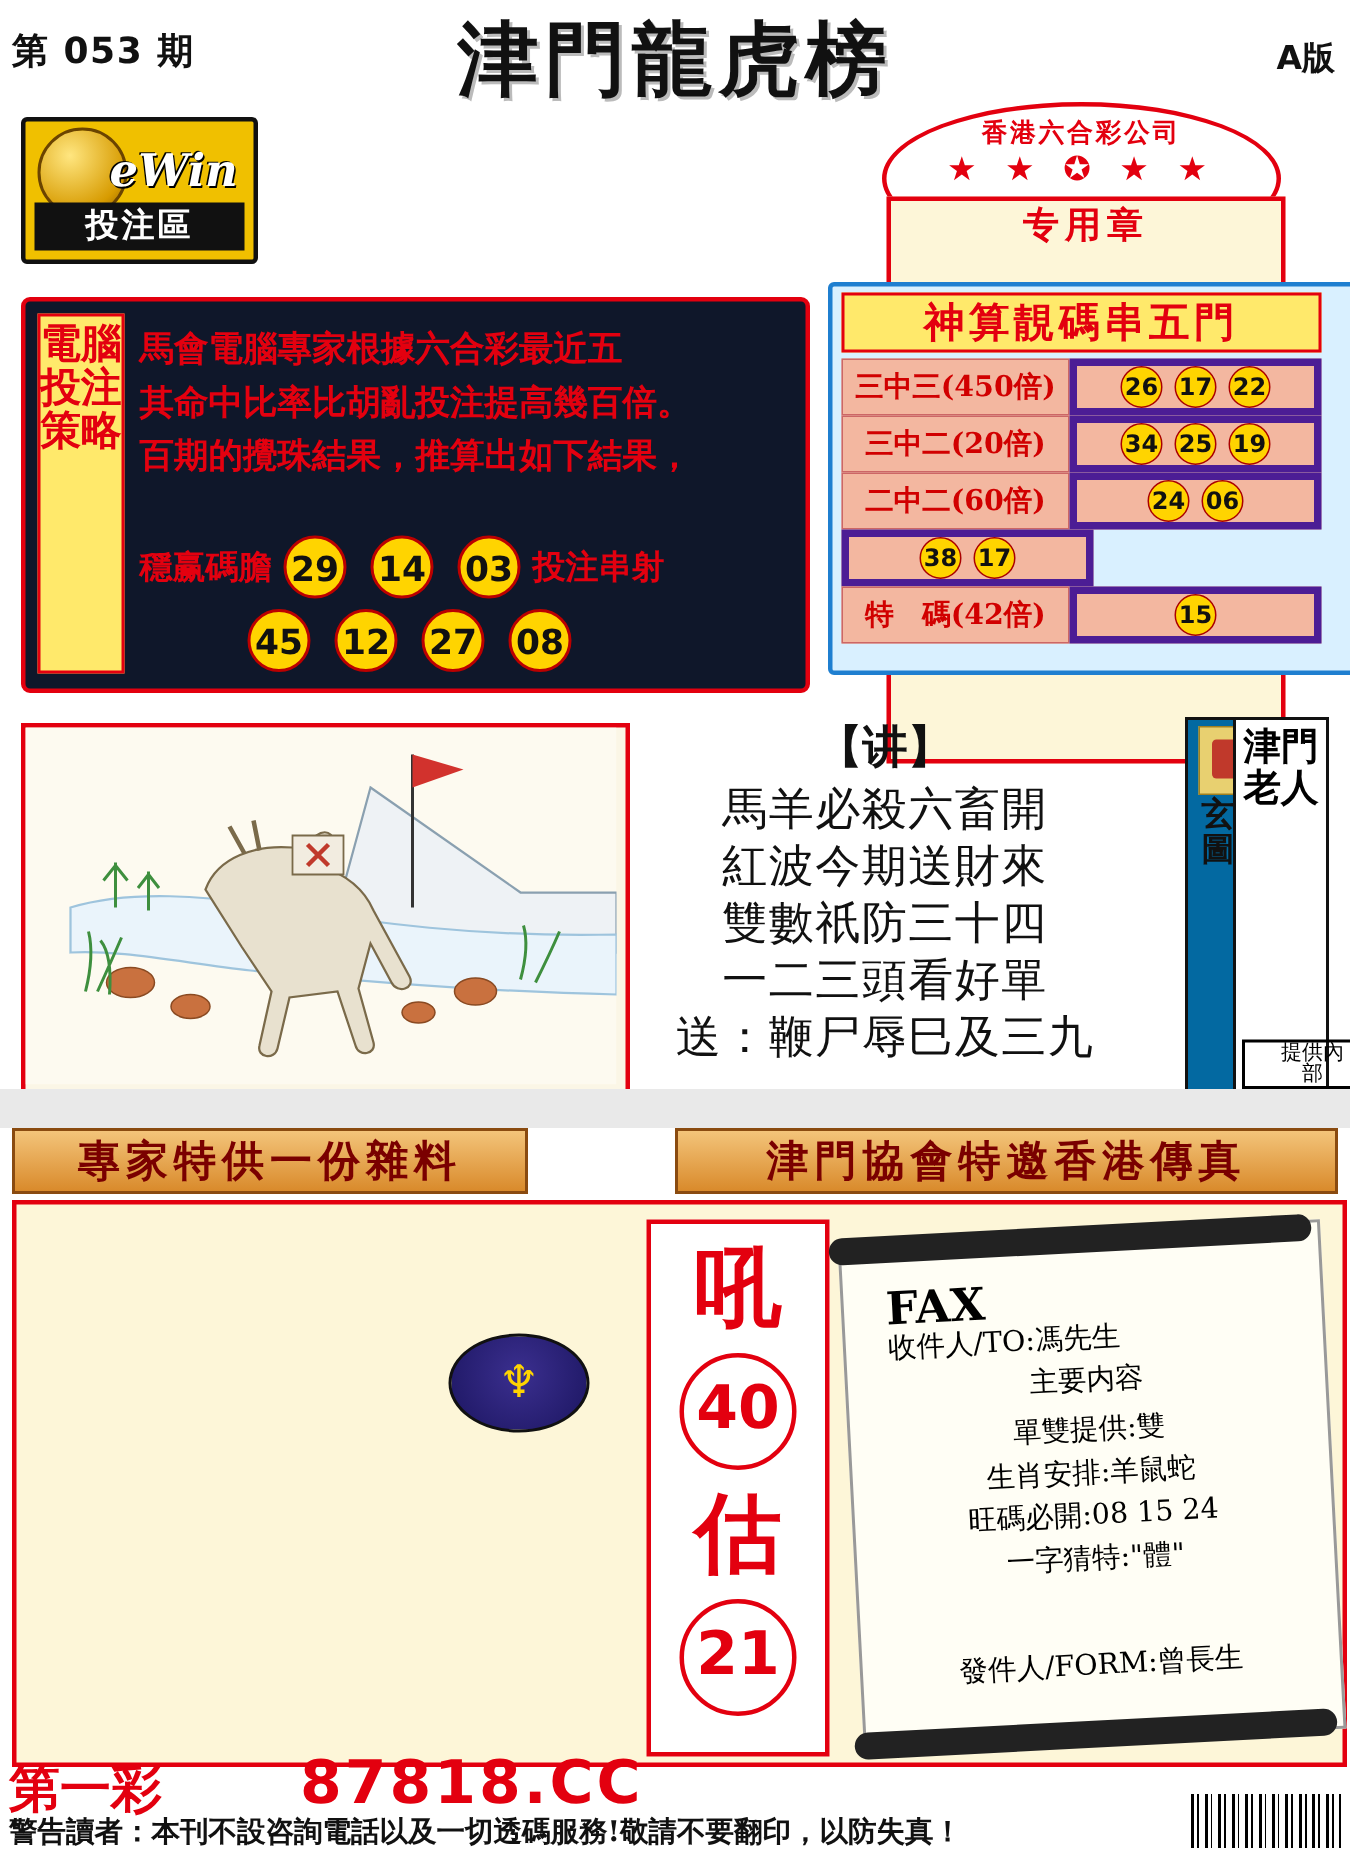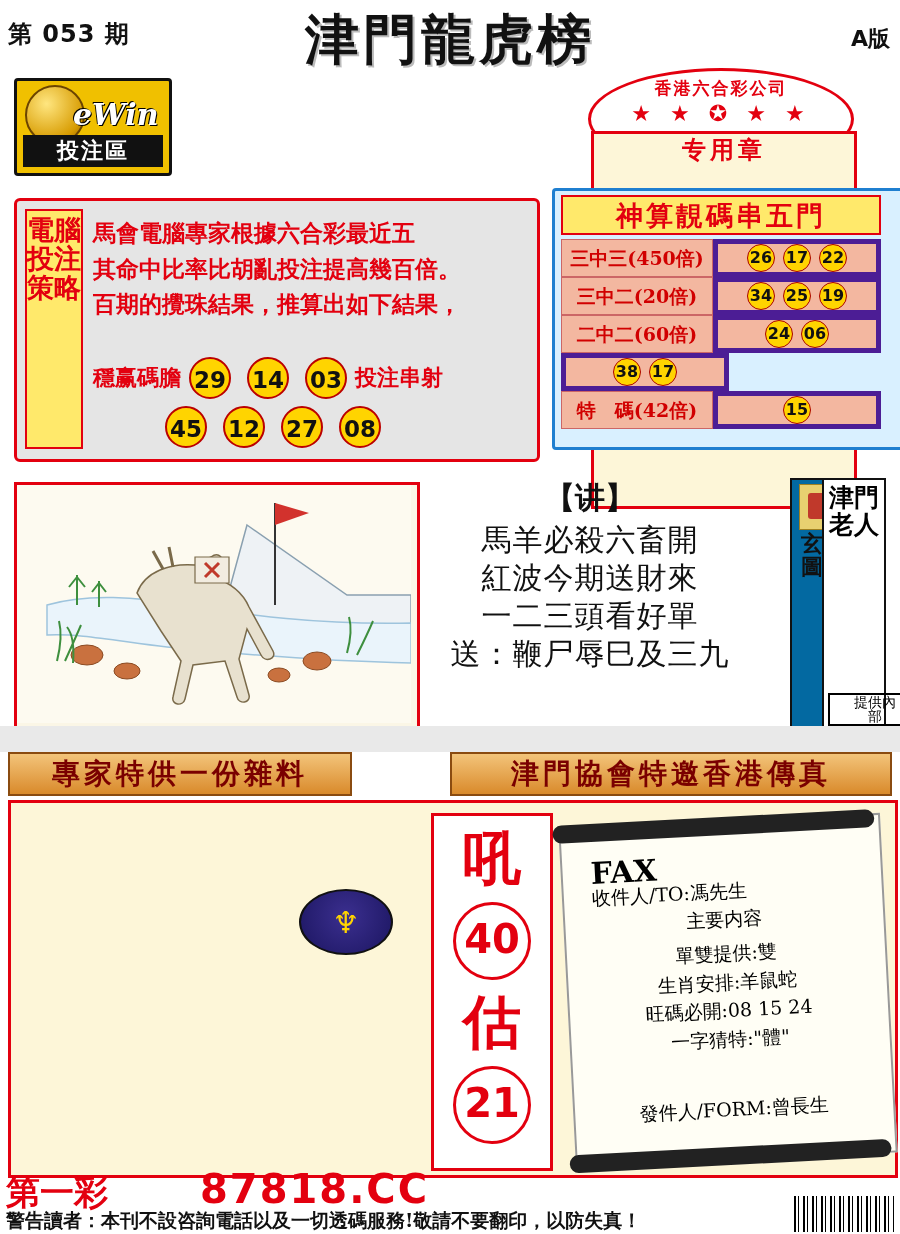--- a/index.html
+++ b/index.html
@@ -29,21 +29,21 @@
      font-weight:bold;text-align:center;line-height:32px;letter-spacing:2px;}
 
   
   .stamp{position:absolute;left:588px;top:68px;width:260px;height:96px;border:3px solid #e3000f;border-radius:50%;
      color:#e3000f;}
   .stamp .arc{position:absolute;top:6px;left:0;width:260px;text-align:center;font-size:17px;font-weight:bold;letter-spacing:2px;}
   .stamp .stars{position:absolute;top:30px;left:0;width:260px;text-align:center;font-size:22px;letter-spacing:6px;}
   .stamp .bottom{position:absolute;top:60px;left:0;width:260px;text-align:center;font-size:24px;font-weight:bold;letter-spacing:4px;}
 
   
-  .strategy{position:absolute;left:14px;top:198px;width:520px;height:258px;background:#e5e5e5;border:3px solid #e3000f;border-radius:6px;text-decoration:underline;}
+  .strategy{position:absolute;left:14px;top:198px;width:520px;height:258px;background:#0f172a;border:3px solid #e3000f;border-radius:6px;text-decoration:underline;}
   .strategy .vert{position:absolute;left:8px;top:8px;width:58px;height:240px;background:#ffe96b;border:2px solid #e3000f;
      color:#e3000f;font-size:27px;font-weight:bold;text-align:center;line-height:1.08;padding-top:4px;box-sizing:border-box;
      font-family:"DejaVu Serif",serif;}
   .strategy .lines{position:absolute;left:76px;top:14px;width:436px;color:#e3000f;font-size:23px;line-height:1.55;
      font-weight:bold;font-family:"DejaVu Serif",serif;}
   .strategy .row-nums{position:absolute;left:76px;top:156px;width:436px;display:flex;align-items:center;}
   .strategy .row-nums2{position:absolute;left:140px;top:205px;width:380px;display:flex;align-items:center;}
   .lbl{color:#e3000f;font-size:22px;font-weight:bold;font-family:"DejaVu Serif",serif;white-space:nowrap;}
   .ball-y{display:inline-block;width:42px;height:42px;border-radius:50%;background:#ffd400;border:2px solid #b00;
      color:#111;font-size:23px;font-weight:bold;text-align:center;line-height:42px;margin:0 8px;box-sizing:border-box;}
@@ -243,20 +243,21 @@
         <path d="M60 120 l0-30 M60 92 l-8 10 M60 92 l8 10"></path>
         <path d="M82 122 l0-26 M82 98 l-7 9 M82 98 l7 9"></path>
       </g>
     </svg>
   </div>
 
   <div class="verse">
     <div class="vh">【讲】</div>
     <div class="vl">馬羊必殺六畜開</div>
     <div class="vl">紅波今期送財來</div>
+    <div class="vl">雙數祇防三十四</div>
     <div class="vl">一二三頭看好單</div>
     <div class="vl">送：鞭尸辱巳及三九</div>
   </div>
 
   <div class="xuanji">
     <div class="pic"></div>
     <div class="txt">玄機圖解</div>
   </div>
   <div class="laoren">
     <div class="t">津門老人</div>

